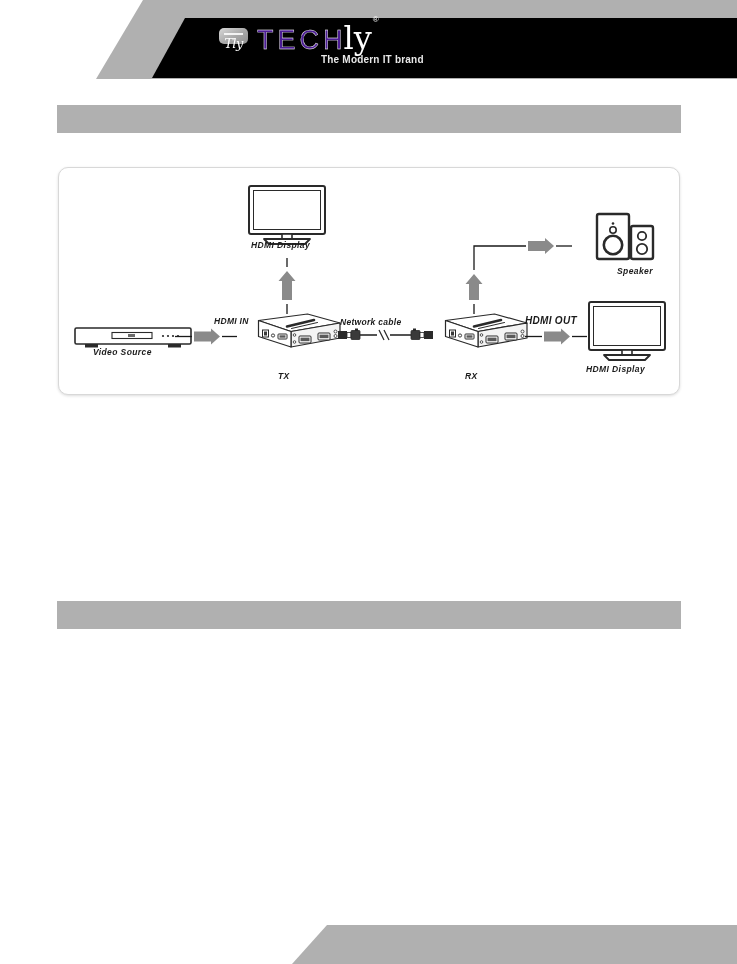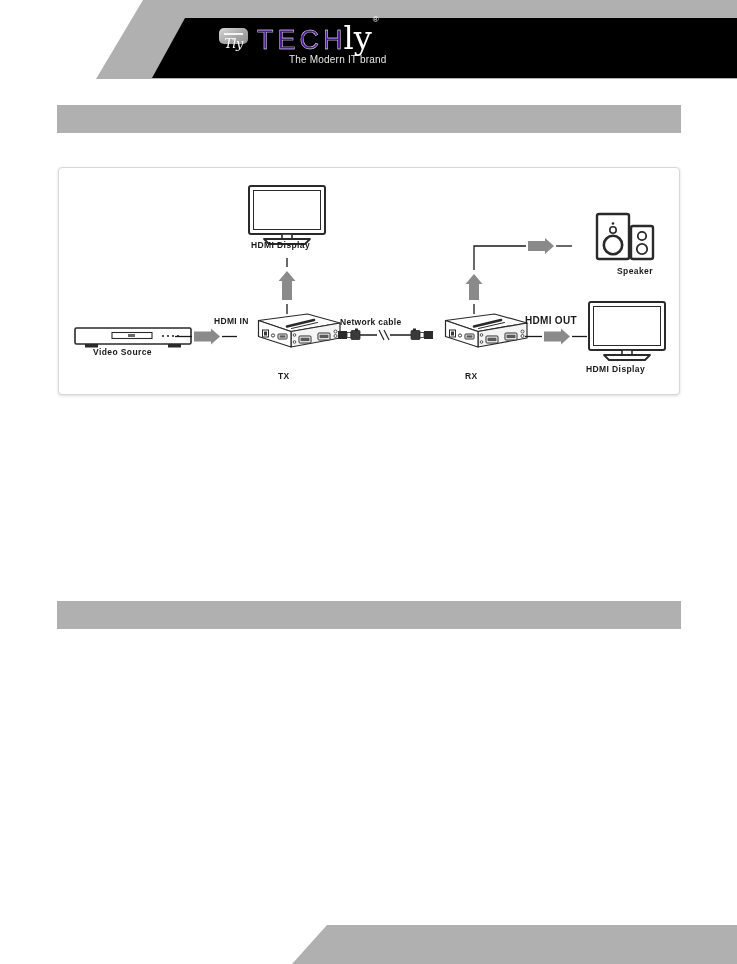--- a/index.html
+++ b/index.html
@@ -110,22 +110,23 @@
     position: relative;
     top: -12px;
     left: 1px;
   }
   .logo-tagline {
     font-family: "Liberation Sans", sans-serif;
     font-size: 10px;
     color: #e8e8e8;
     letter-spacing: .2px;
     margin-top: 1px;
-    margin-left: 32px;
+    margin-left: 64px;
     white-space: nowrap;
+    font-weight: bold;
   }
 
   
   .section-bar {
     position: absolute;
     left: 57px;
     width: 624px;
     height: 28px;
     background: #b0b0b0;
   }
@@ -141,22 +142,23 @@
 
   
   .diagram-panel {
     position: absolute;
     left: 58px;
     top: 167px;
     width: 620px;
     height: 226px;
     background: #ffffff;
     border: 1px solid #d8d8d8;
-    border-radius: 4px;
+    border-radius: 10px;
     box-shadow: 0 1px 3px rgba(0,0,0,.14), 0 0 0 1px rgba(255,255,255,.7) inset;
+    font-style: italic;
   }
   .diagram-svg {
     position: absolute;
     left: 0; top: 0;
   }
 
   .lbl {
     position: absolute;
     font-family: "Liberation Sans", sans-serif;
     font-weight: bold;

